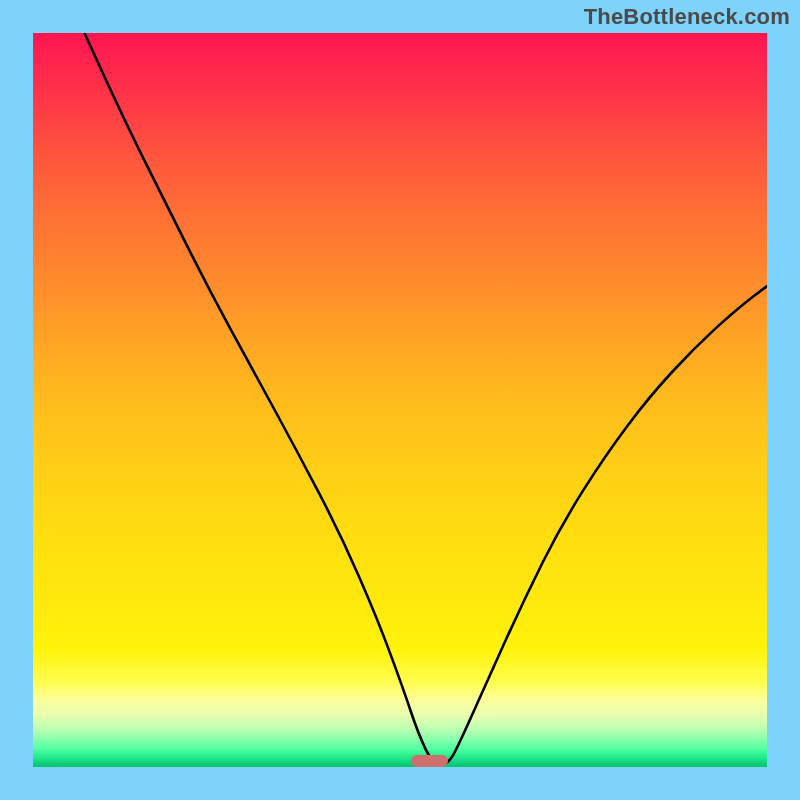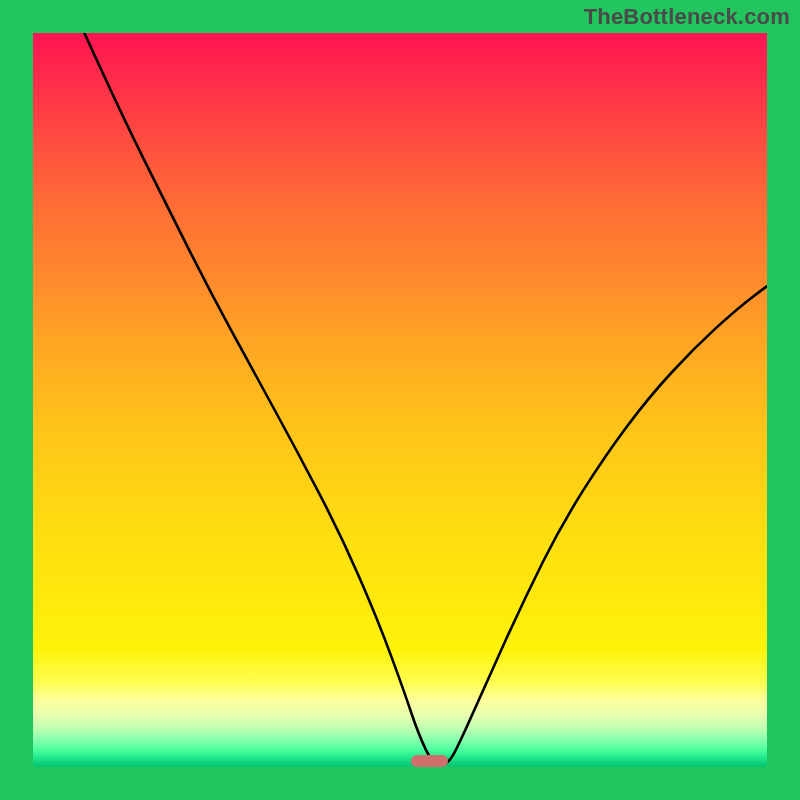--- a/index.html
+++ b/index.html
@@ -8,21 +8,21 @@
     width: 800px;
     height: 800px;
     overflow: hidden;
     background: #000;
     font-family: Arial, Helvetica, sans-serif;
   }
   .frame {
     position: relative;
     width: 800px;
     height: 800px;
-    background: #22c55e;
+    background: #7dd3fc;
   }
   .watermark {
     position: absolute;
     top: 4px;
     right: 10px;
     color: #4a4a4a;
     font-size: 22px;
     font-weight: 600;
     letter-spacing: 0.2px;
     z-index: 10;

